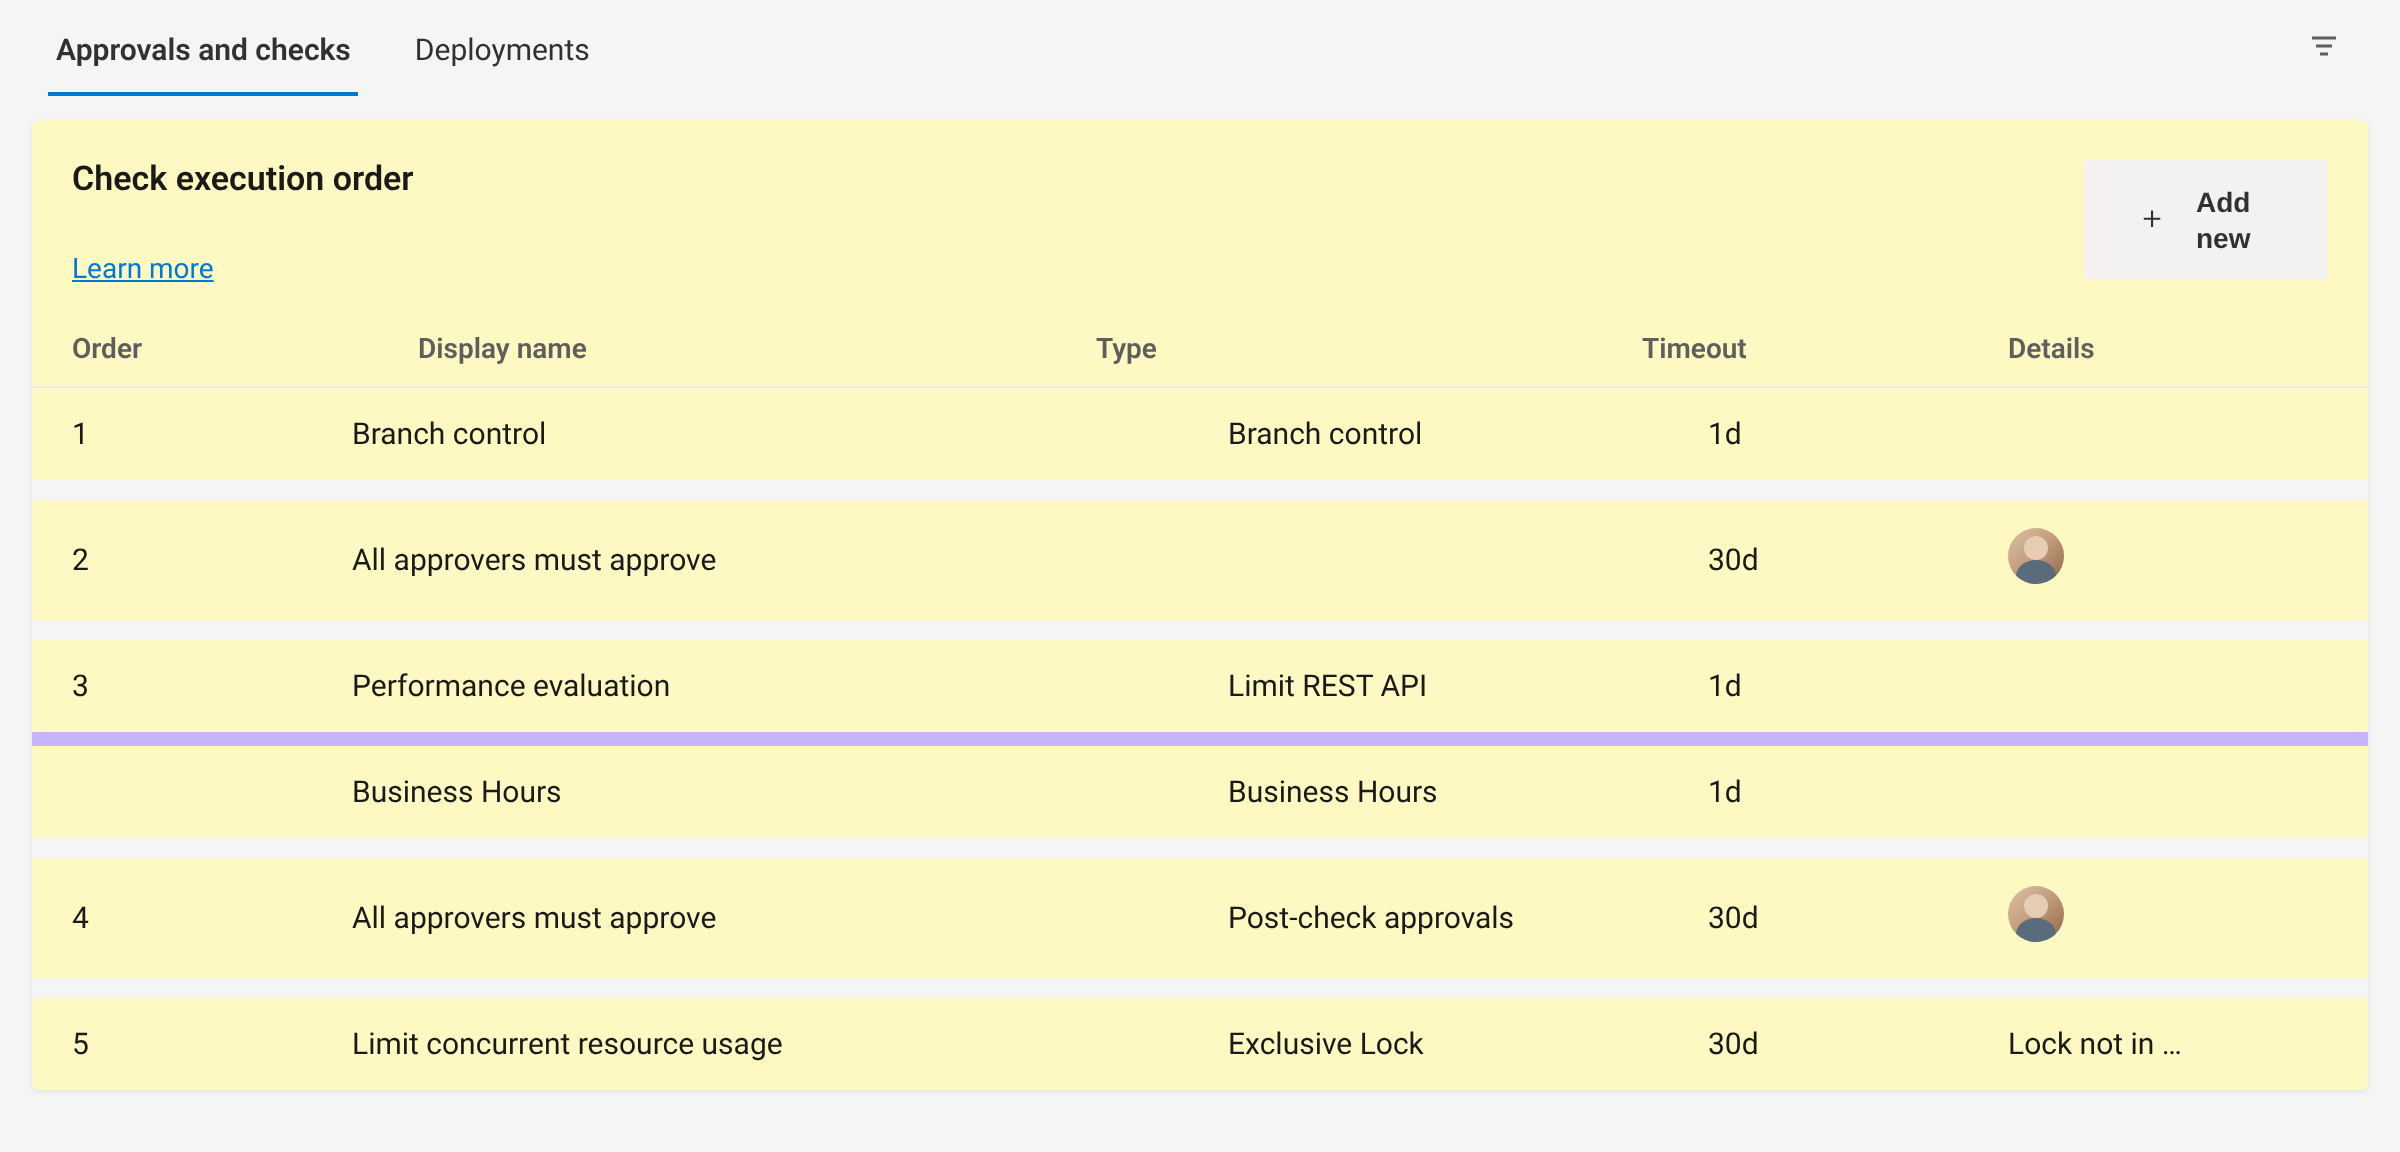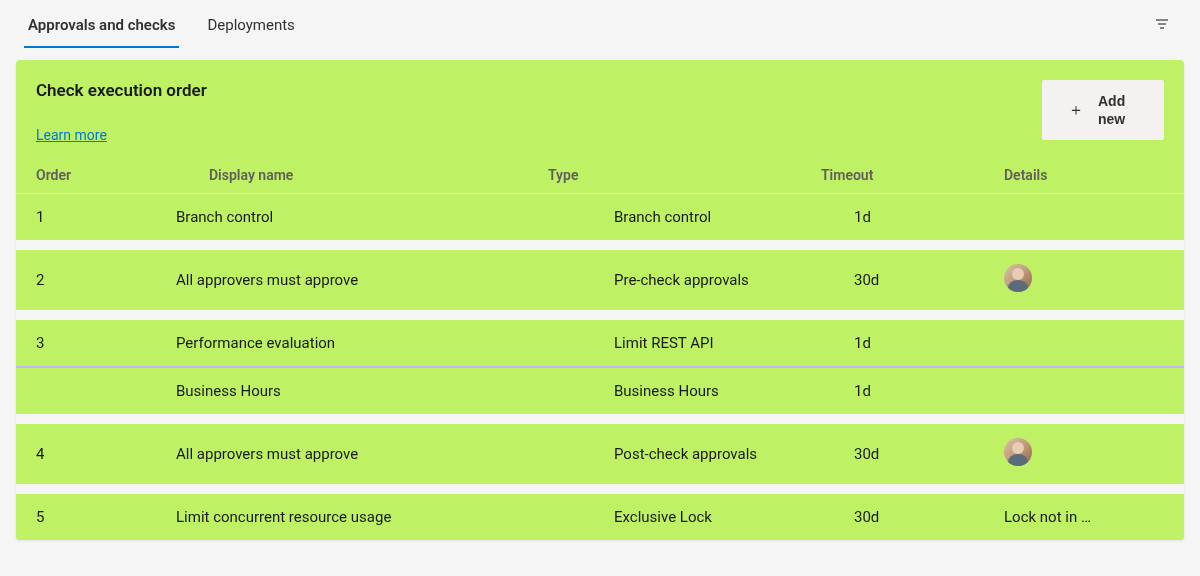--- a/index.html
+++ b/index.html
@@ -39,21 +39,21 @@
       background: #0078d4;
     }
     .filter-icon {
       margin-left: auto;
       cursor: pointer;
       color: #605e5c;
       padding: 6px;
     }
     .card {
       margin: 10px 16px 0 16px;
-      background: #bef264;
+      background: #fef9c3;
       border-radius: 4px;
       box-shadow: 0 1px 3px rgba(0,0,0,0.08);
       overflow: hidden;
     }
     .card-header {
       display: flex;
       padding: 20px 20px 8px 20px;
       align-items: flex-start;
     }
     .card-header-text {
@@ -122,21 +122,21 @@
     }
     .row {
       display: flex;
       align-items: center;
       padding: 14px 20px;
       font-size: 15px;
       color: #1b1a19;
       cursor: pointer;
     }
     .row + .row {
-      border-top: 2px solid #c4b5fd;
+      border-top: 7px solid #c4b5fd;
     }
     .avatar {
       width: 28px;
       height: 28px;
       border-radius: 50%;
       background: linear-gradient(135deg, #d9c4a8 0%, #c29a7a 50%, #8a6548 100%);
       display: inline-block;
       position: relative;
       overflow: hidden;
     }
@@ -207,21 +207,20 @@
             <div class="col-display">Branch control</div>
             <div class="col-type">Branch control</div>
             <div class="col-timeout">1d</div>
             <div class="col-details truncate"></div>
           </div>
         </div>
         <div class="group">
           <div class="row">
             <div class="col-order">2</div>
             <div class="col-display">All approvers must approve</div>
-            <div class="col-type">Pre-check approvals</div>
             <div class="col-timeout">30d</div>
             <div class="col-details truncate"><span class="avatar"></span></div>
           </div>
         </div>
         <div class="group">
           <div class="row">
             <div class="col-order">3</div>
             <div class="col-display">Performance evaluation</div>
             <div class="col-type">Limit REST API</div>
             <div class="col-timeout">1d</div>

